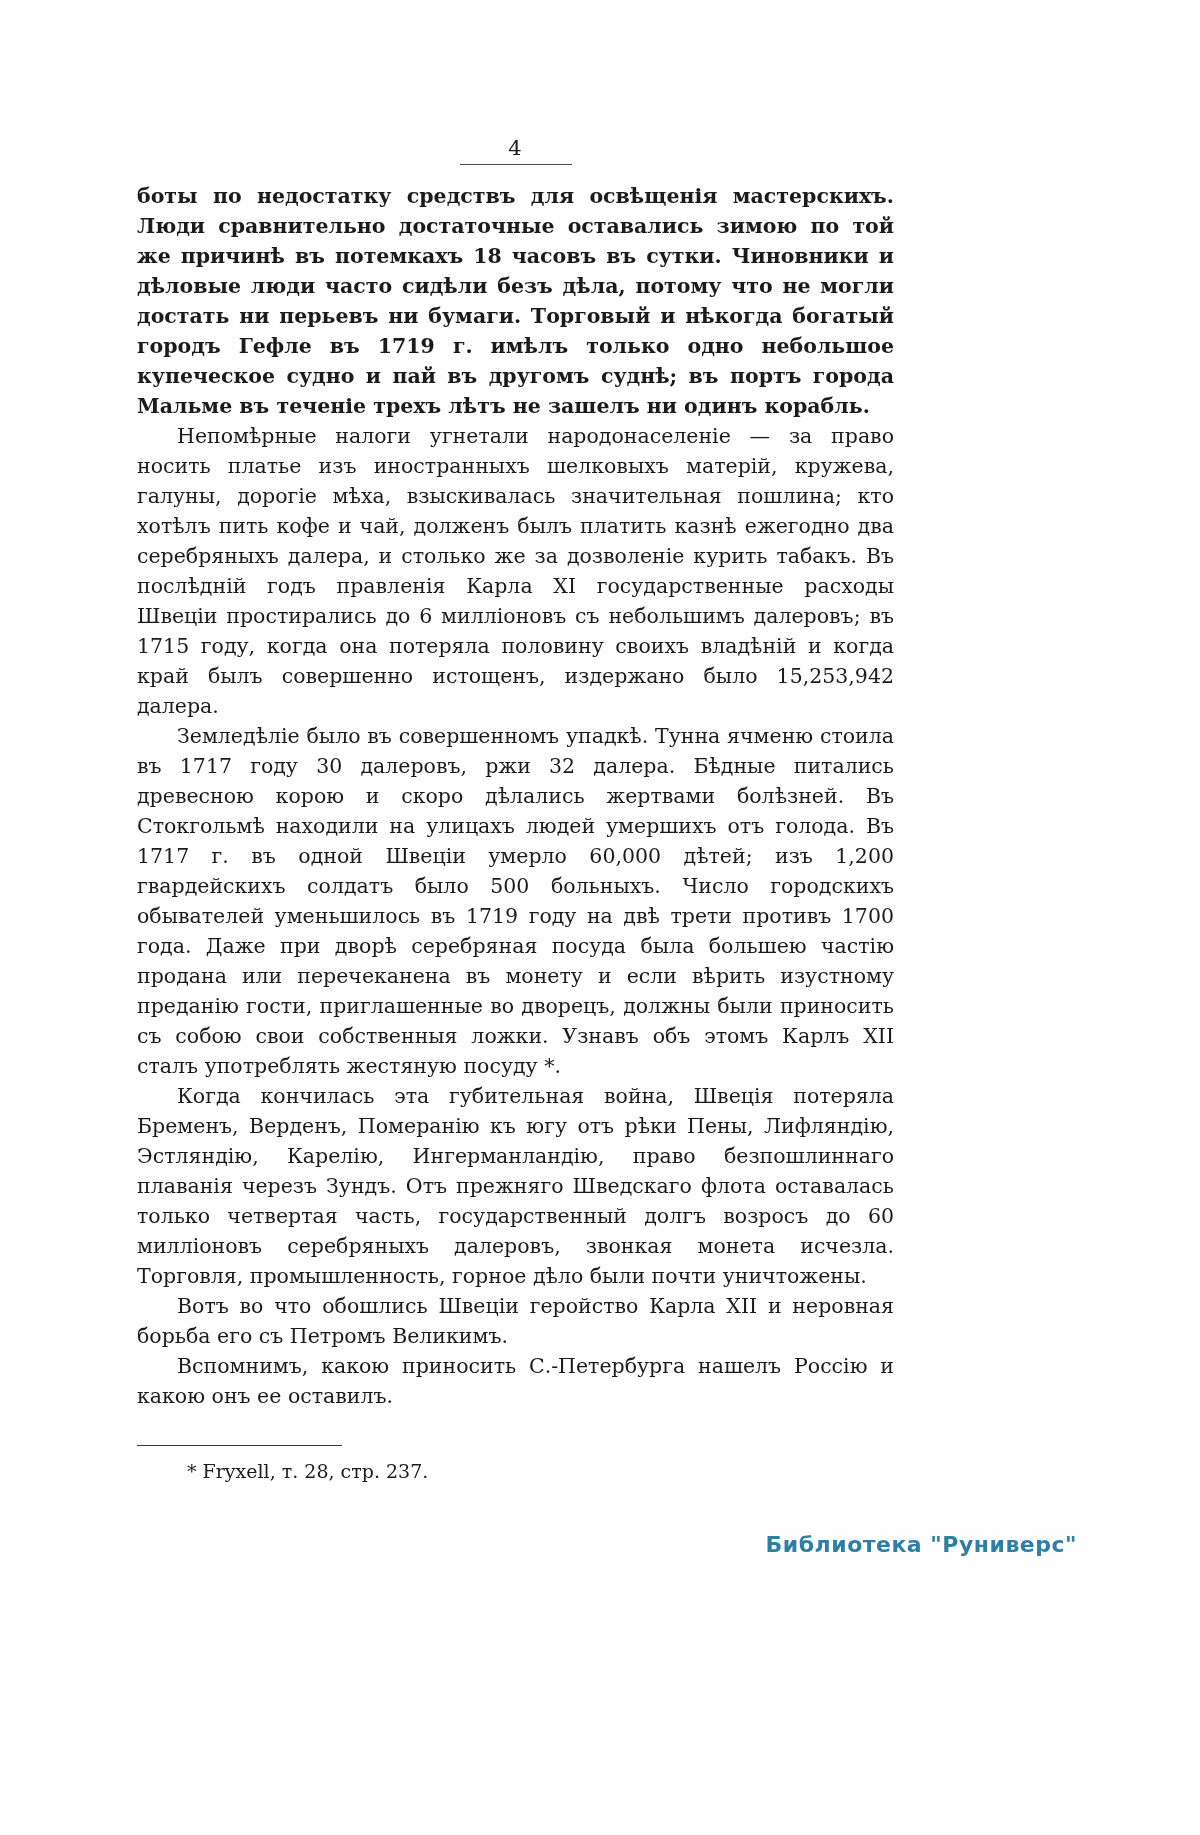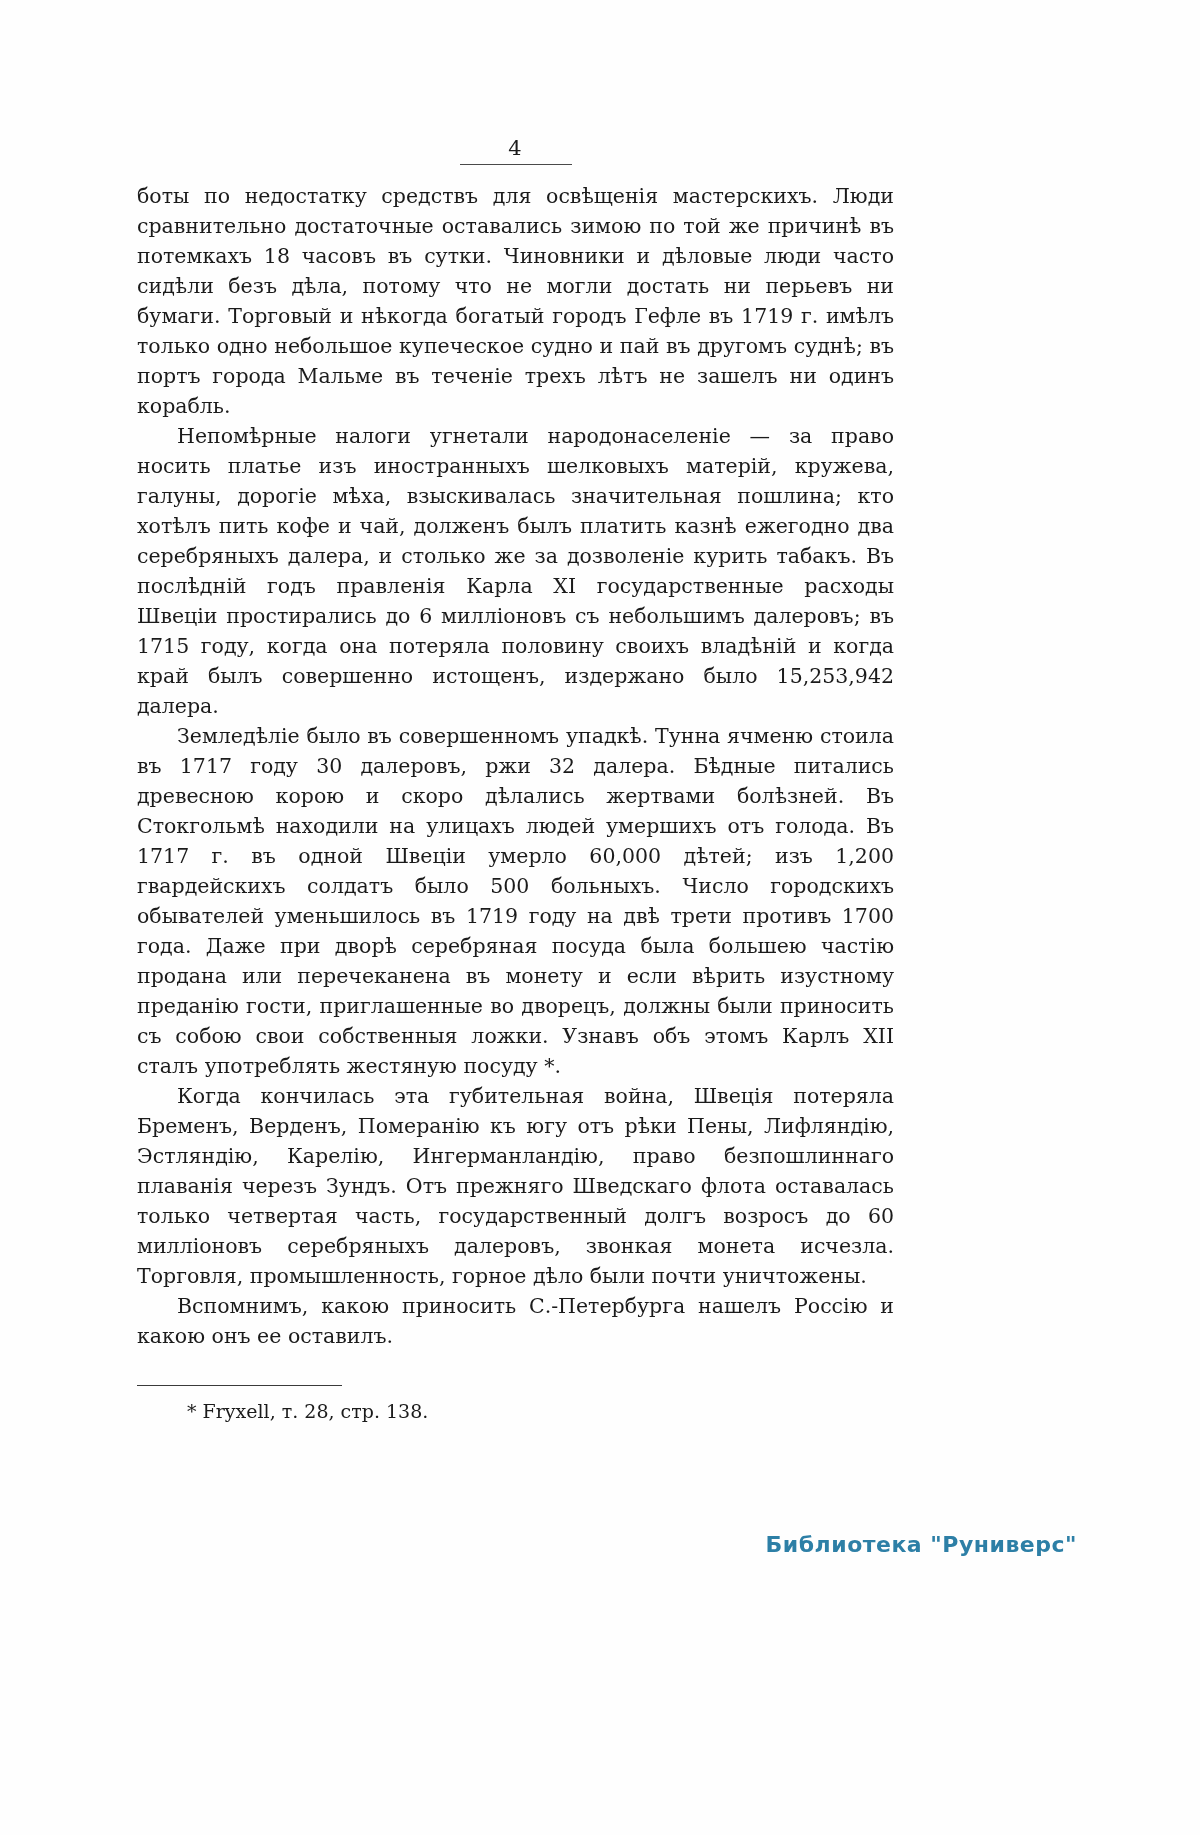--- a/index.html
+++ b/index.html
@@ -42,20 +42,21 @@
     font-size: 20.5px;
     line-height: 30px;
     text-align: justify;
   }
   .para {
     margin: 0;
     text-indent: 40px;
   }
   .para.no-indent {
     text-indent: 0;
+    font-weight: bold;
   }
   .footnote-block {
     width: 757px;
     margin: 34px 0 0 137px;
   }
   .footnote-rule {
     width: 205px;
     border-top: 1px solid #3a3a3a;
     height: 0;
   }
@@ -83,23 +84,24 @@
   <header class="page-header">
     <div class="page-number">4</div>
     <div class="page-number-rule"></div>
   </header>
 
   <main class="text-block">
     <p class="para no-indent">боты по недостатку средствъ для освѣщенія мастерскихъ. Люди сравнительно достаточные оставались зимою по той же причинѣ въ потемкахъ 18 часовъ въ сутки. Чиновники и дѣловые люди часто сидѣли безъ дѣла, потому что не могли достать ни перьевъ ни бумаги. Торговый и нѣкогда богатый городъ Гефле въ 1719 г. имѣлъ только одно небольшое купеческое судно и пай въ другомъ суднѣ; въ портъ города Мальме въ теченіе трехъ лѣтъ не зашелъ ни одинъ корабль.</p>
     <p class="para">Непомѣрные налоги угнетали народонаселеніе — за право носить платье изъ иностранныхъ шелковыхъ матерій, кружева, галуны, дорогіе мѣха, взыскивалась значительная пошлина; кто хотѣлъ пить кофе и чай, долженъ былъ платить казнѣ ежегодно два серебряныхъ далера, и столько же за дозволеніе курить табакъ. Въ послѣдній годъ правленія Карла XI государственные расходы Швеціи простирались до 6 милліоновъ съ небольшимъ далеровъ; въ 1715 году, когда она потеряла половину своихъ владѣній и когда край былъ совершенно истощенъ, издержано было 15,253,942 далера.</p>
     <p class="para">Земледѣліе было въ совершенномъ упадкѣ. Тунна ячменю стоила въ 1717 году 30 далеровъ, ржи 32 далера. Бѣдные питались древесною корою и скоро дѣлались жертвами болѣзней. Въ Стокгольмѣ находили на улицахъ людей умершихъ отъ голода. Въ 1717 г. въ одной Швеціи умерло 60,000 дѣтей; изъ 1,200 гвардейскихъ солдатъ было 500 больныхъ. Число городскихъ обывателей уменьшилось въ 1719 году на двѣ трети противъ 1700 года. Даже при дворѣ серебряная посуда была большею частію продана или перечеканена въ монету и если вѣрить изустному преданію гости, приглашенные во дворецъ, должны были приносить съ собою свои собственныя ложки. Узнавъ объ этомъ Карлъ XII сталъ употреблять жестяную посуду *.</p>
     <p class="para">Когда кончилась эта губительная война, Швеція потеряла Бременъ, Верденъ, Померанію къ югу отъ рѣки Пены, Лифляндію, Эстляндію, Карелію, Ингерманландію, право безпошлиннаго плаванія черезъ Зундъ. Отъ прежняго Шведскаго флота оставалась только четвертая часть, государственный долгъ возросъ до 60 милліоновъ серебряныхъ далеровъ, звонкая монета исчезла. Торговля, промышленность, горное дѣло были почти уничтожены.</p>
+    <p class="para">Вотъ во что обошлись Швеціи геройство Карла XII и неровная борьба его съ Петромъ Великимъ.</p>
     <p class="para">Вспомнимъ, какою приносить С.-Петербурга нашелъ Россію и какою онъ ее оставилъ.</p>
   </main>
 
   <footer class="footnote-block">
     <div class="footnote-rule"></div>
-    <p class="footnote">* Fryxell, т. 28, стр. 138.</p>
+    <p class="footnote">* Fryxell, т. 28, стр. 237.</p>
   </footer>
 
   <div class="watermark" style="color: rgb(45, 127, 166);">Библиотека "Руниверс"</div>
 
 </div>
 
 </body></html>

